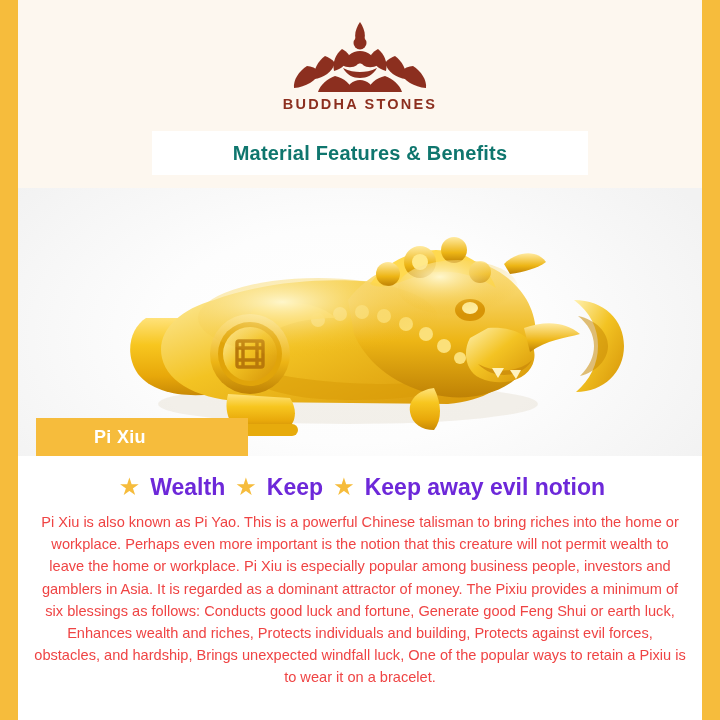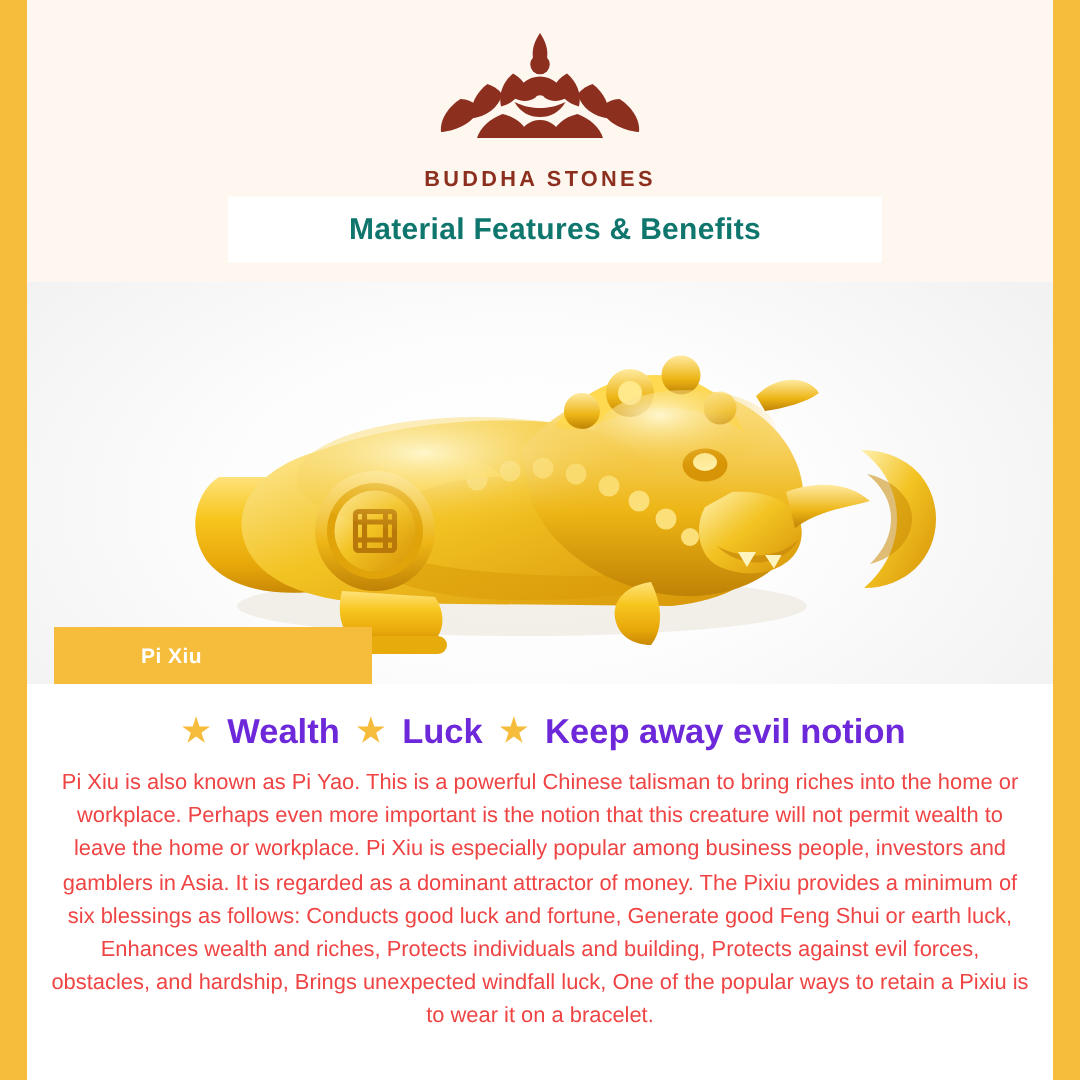--- a/index.html
+++ b/index.html
@@ -47,21 +47,21 @@
     top: 18px;
     left: 0;
     right: 0;
     text-align: center;
   }
   .logo-mark {
     display: block;
     margin: 0 auto;
   }
   .brand-name {
-    margin-top: 16px;
+    margin-top: 0;
     font-size: 14.5px;
     letter-spacing: 2.2px;
     font-weight: bold;
     color: #8c2f1f;
     text-align: center;
   }
   .title-band {
     position: absolute;
     top: 131px;
     left: 134px;
@@ -105,21 +105,21 @@
     left: 18px;
     bottom: 0;
     width: 212px;
     height: 38px;
     background: #f6bc3c;
     display: flex;
     align-items: center;
   }
   .caption-text {
     color: #ffffff;
-    font-size: 14px;
+    font-size: 18px;
     font-weight: bold;
     margin-left: 58px;
     letter-spacing: 0.3px;
   }
 
   
   .body-region {
     position: absolute;
     top: 456px;
     left: 18px;
@@ -289,20 +289,20 @@
     <div class="caption-tab">
       <span class="caption-text">Pi Xiu</span>
     </div>
   </div>
 
   <div class="body-region">
     <div class="benefits-line">
       <span class="star">★</span>
       <span class="kw">Wealth</span>
       <span class="star">★</span>
-      <span class="kw">Luck</span>
+      <span class="kw">Keep</span>
       <span class="star">★</span>
       <span class="kw">Keep away evil notion</span>
     </div>
     <p class="paragraph">Pi Xiu is also known as Pi Yao. This is a powerful Chinese talisman to bring riches into the home or workplace. Perhaps even more important is the notion that this creature will not permit wealth to leave the home or workplace. Pi Xiu is especially popular among business people, investors and gamblers in Asia. It is regarded as a dominant attractor of money. The Pixiu provides a minimum of six blessings as follows: Conducts good luck and fortune, Generate good Feng Shui or earth luck, Enhances wealth and riches, Protects individuals and building, Protects against evil forces, obstacles, and hardship, Brings unexpected windfall luck, One of the popular ways to retain a Pixiu is to wear it on a bracelet.</p>
   </div>
 
 </div>
 
 </body></html>

